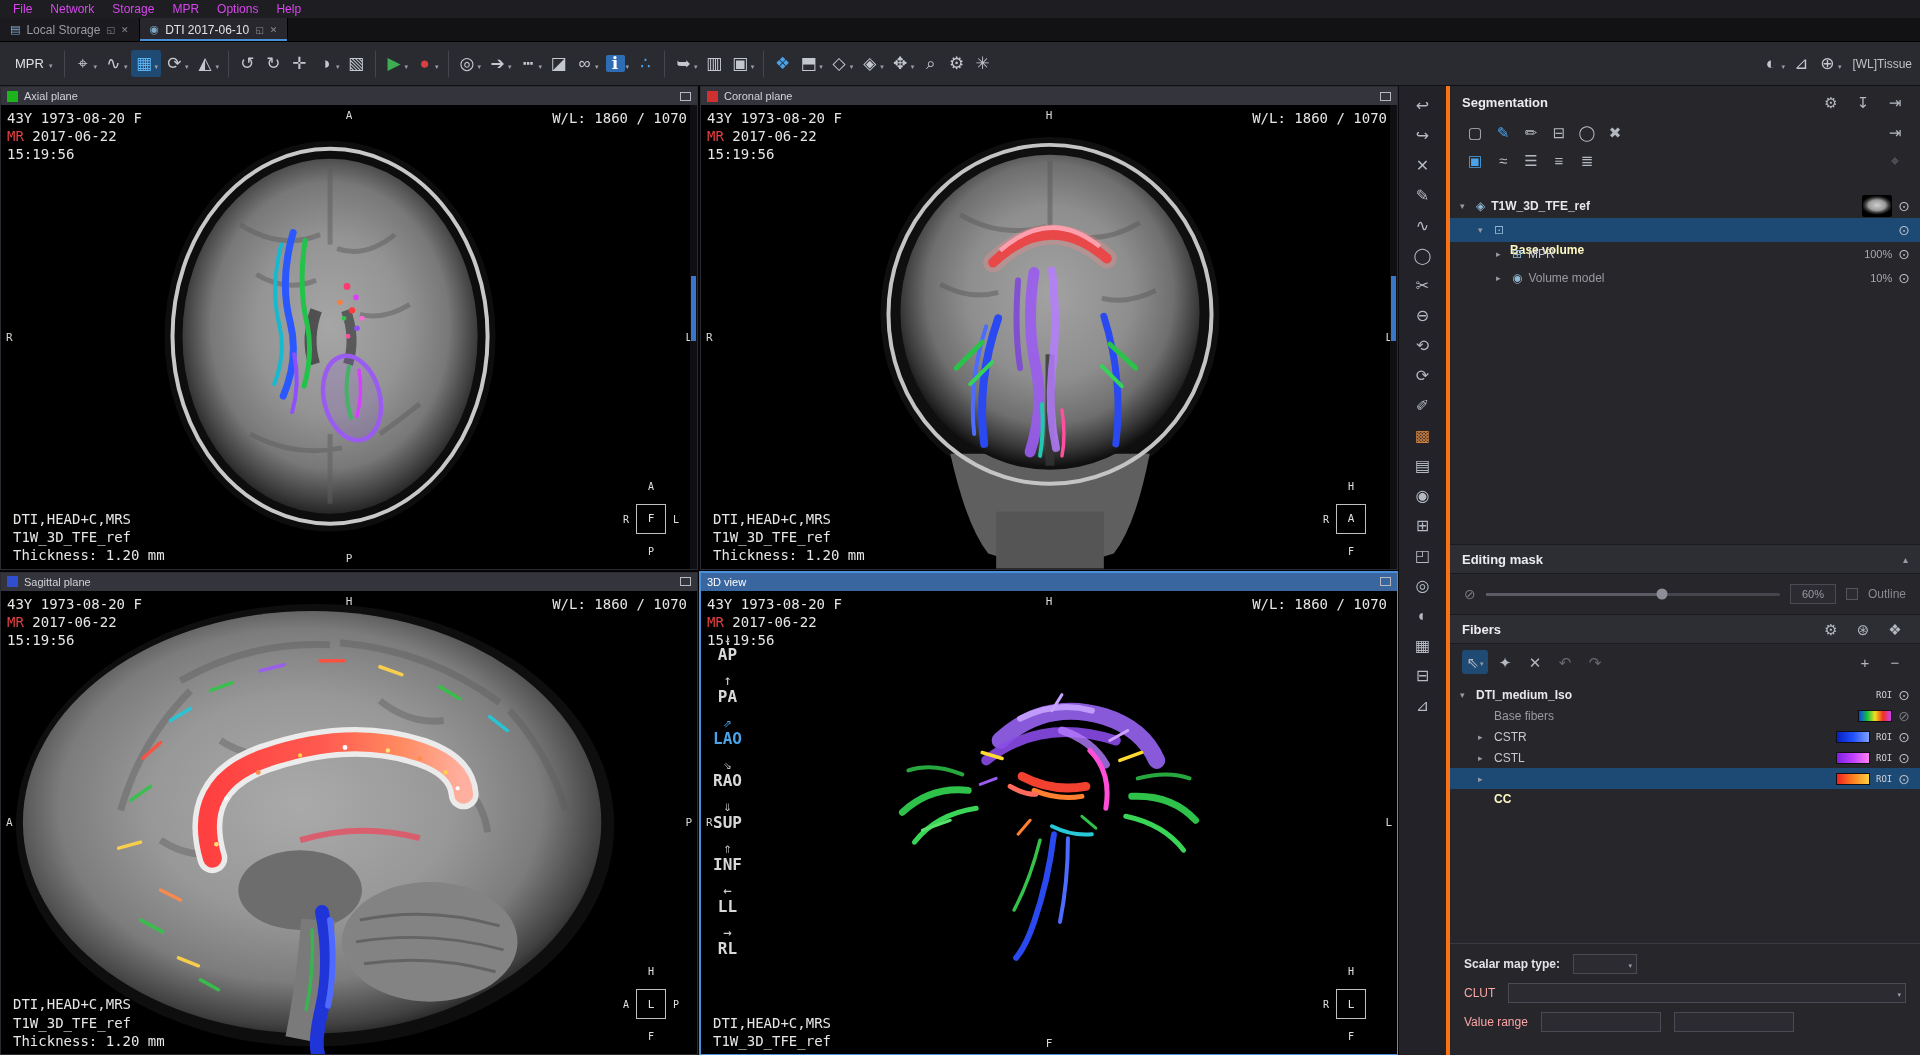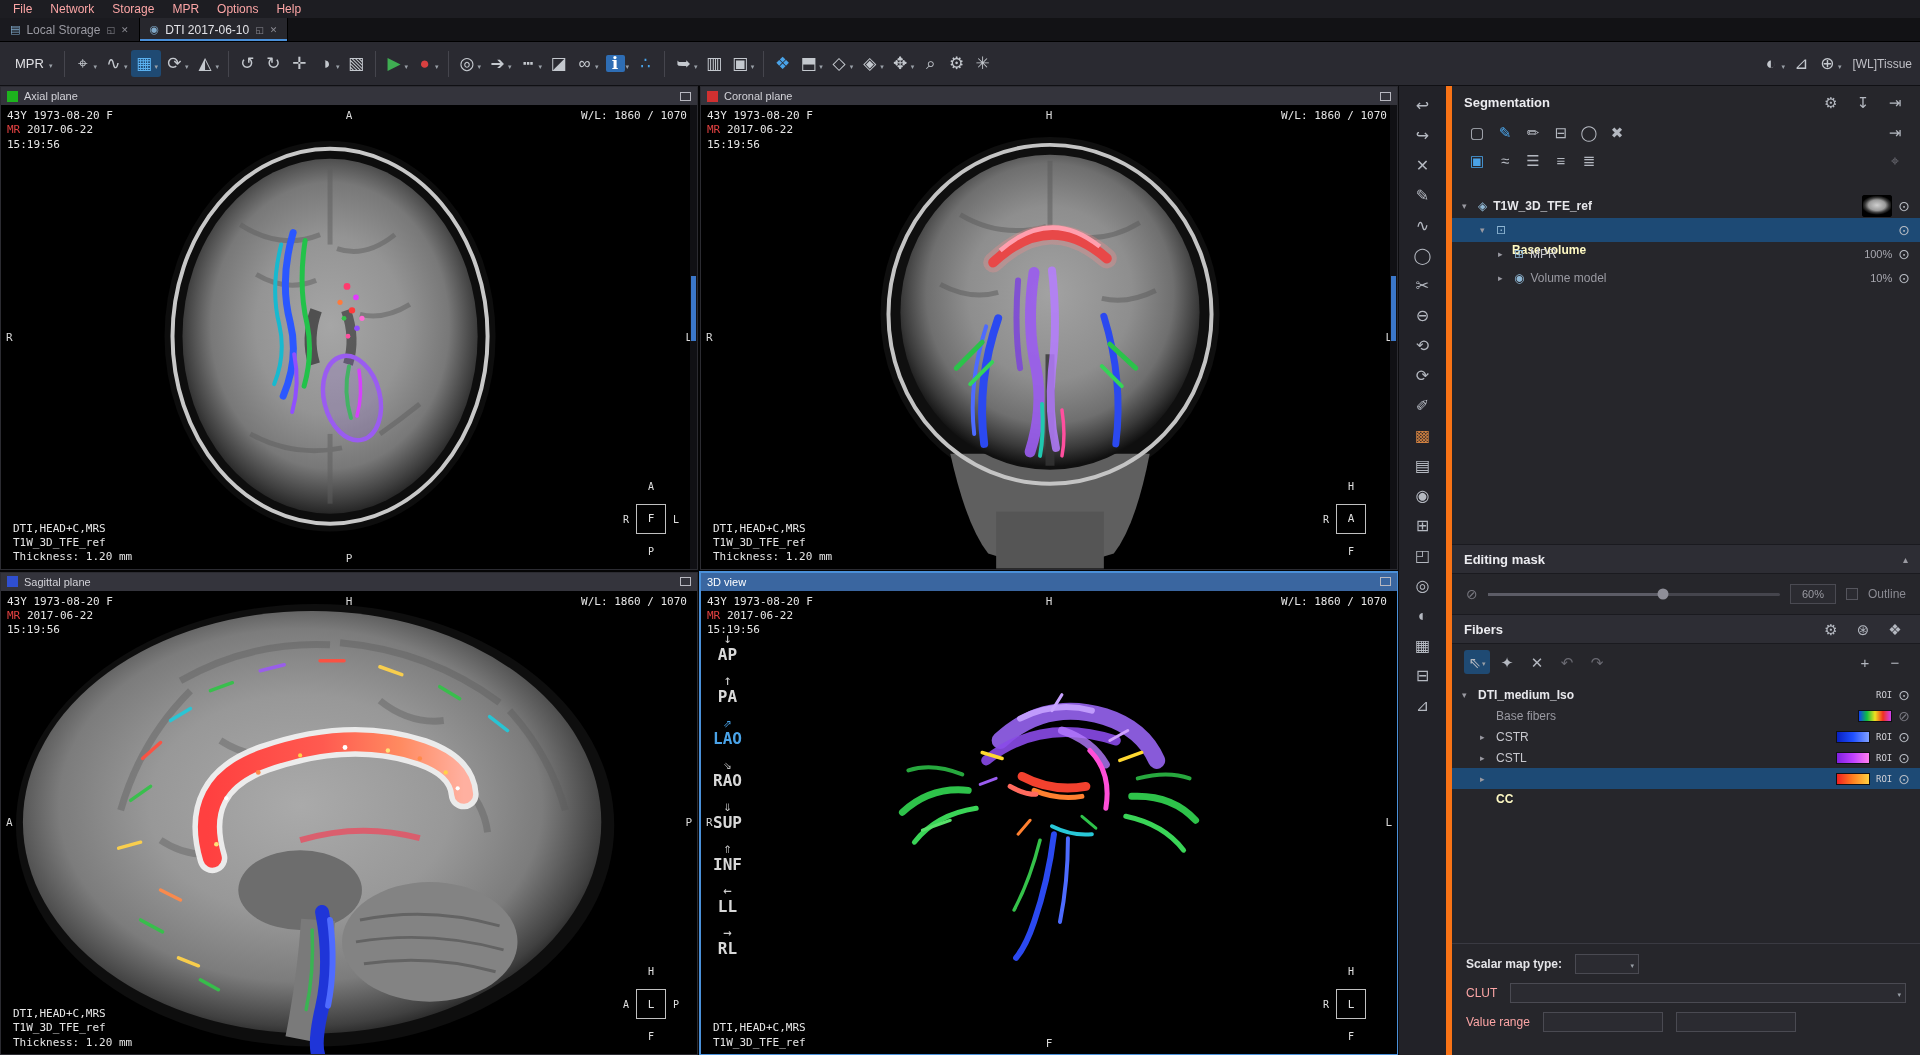--- a/index.html
+++ b/index.html
@@ -1,21 +1,21 @@
 <!DOCTYPE html>
 <html><head>
 <meta charset="utf-8">
 <style>
   * { margin:0; padding:0; box-sizing:border-box; }
   html,body { width:1920px; height:1055px; overflow:hidden; }
   body { background:#1b1b1f; color:#c8c8ce; font-family:"Liberation Sans","DejaVu Sans",sans-serif; font-size:12px; cursor:default; }
 
   
   .menu-bar { height:18px; background:#1d1d22; display:flex; align-items:center; padding:0 4px; }
-  .menu-item { padding:1px 9px; color:#fca5a5; font-size:12px; }
+  .menu-item { padding:1px 9px; color:#d946ef; font-size:12px; }
   .tab-bar { height:24px; background:#121215; display:flex; align-items:stretch; border-bottom:1px solid #000; }
   .tab { display:flex; align-items:center; gap:6px; padding:0 10px; color:#9a9aa2; background:#1a1a1f; border-right:1px solid #000; font-size:12px; }
   .tab.active { background:#27272d; color:#e2e2e6; box-shadow:inset 0 -2px 0 #4a90d9; }
   .tab .ticon { font-size:11px; color:#7fa8c8; }
   .tab .tpop, .tab .tclose { font-size:9px; color:#8a8a92; }
   .toolbar { height:44px; background:#2a2a31; border-bottom:1px solid #101014; display:flex; align-items:center; padding:0 8px; }
   .mode-select { display:flex; align-items:center; gap:4px; padding:4px 7px; color:#e0e0e4; font-size:13px; }
   .tbtn { display:flex; align-items:flex-end; padding:5px 3px; border-radius:3px; color:#c4c8ce; }
   .tbtn .glyph { min-width:19px; text-align:center; font-size:17px; line-height:1; display:inline-block; }
   .tbtn .glyph.chip { border-radius:2px; padding:0 2px; }
@@ -30,21 +30,21 @@
   .main { display:flex; height:969px; }
   .viewport-grid { width:1398px; display:grid; grid-template-columns:1fr 1fr; grid-template-rows:1fr 1fr; gap:2px; background:#050506; }
   .viewport { display:flex; flex-direction:column; background:#000; border:1px solid #2b2b31; min-height:0; }
   .viewport.selected { border-color:#4a90d9; box-shadow:0 0 0 1px #4a90d9; }
   .vtitle { flex:0 0 18px; background:#34343c; display:flex; align-items:center; gap:6px; padding:0 6px; font-size:11px; color:#d2d2d8; }
   .viewport.selected .vtitle { background:#3a66a0; color:#fff; }
   .vind { width:11px; height:11px; }
   .vmax { width:11px; height:9px; border:1px solid #b8b8c0; margin-left:auto; }
   .vbody { flex:1; position:relative; overflow:hidden; background:#000; font-family:"DejaVu Sans Mono",monospace; }
   .vimg { position:absolute; inset:0; width:100%; height:100%; }
-  .ov { position:absolute; font-size:11px; color:#e6e6e6; line-height:1.3; z-index:3; }
+  .ov { position:absolute; font-size:14px; color:#e6e6e6; line-height:1.3; z-index:3; }
   .ov .red { color:#e04040; }
   .ov-tl { top:4px; left:6px; }
   .ov-tr { top:4px; right:10px; text-align:right; }
   .ov-bl { bottom:4px; left:12px; }
   .orient { position:absolute; color:#d8d8d8; font-size:11px; z-index:3; font-family:"DejaVu Sans Mono",monospace; }
   .orient.top { top:4px; left:50%; transform:translateX(-50%); }
   .orient.left { left:5px; top:50%; transform:translateY(-50%); }
   .orient.right { right:5px; top:50%; transform:translateY(-50%); }
   .orient.bottom { bottom:4px; left:50%; transform:translateX(-50%); }
   .cube { position:absolute; right:16px; bottom:12px; width:60px; height:76px; z-index:3; font-size:10px; color:#e0e0e0; font-family:"DejaVu Sans Mono",monospace; }
@@ -61,21 +61,21 @@
   .orient-btn .oarrow { font-size:14px; line-height:1; }
   .orient-btn .olabel { font-family:"DejaVu Sans Mono",monospace; font-size:16px; font-weight:bold; color:#d8d8d8; }
   .orient-btn.active .oarrow, .orient-btn.active .olabel { color:#4aa3e8; }
 
   
   .vtool-col { width:48px; background:#222228; border-left:1px solid #0c0c0f; display:flex; flex-direction:column; align-items:center; padding:6px 0; gap:2px; }
   .sbtn { width:34px; height:28px; display:flex; align-items:center; justify-content:center; border-radius:3px; color:#b4b8c0; }
   .sbtn .glyph { font-size:16px; line-height:1; }
 
   
-  .right-panel { flex:1; background:#26262b; border-left:6px solid #f97316; display:flex; flex-direction:column; min-height:0; }
+  .right-panel { flex:1; background:#26262b; border-left:4px solid #f97316; display:flex; flex-direction:column; min-height:0; }
   .panel-header { flex:0 0 32px; display:flex; align-items:center; padding:0 12px; }
   .ph-title { font-weight:bold; font-size:13px; color:#ececf0; }
   .ph-icons { margin-left:auto; display:flex; gap:6px; }
   .pbtn { width:26px; height:24px; display:flex; align-items:center; justify-content:center; border-radius:3px; color:#b4b8c0; }
   .pbtn .glyph { font-size:15px; line-height:1; }
   .pbtn.active { background:#1f4a73; }
   .seg-tools { flex:0 0 66px; display:flex; flex-direction:column; gap:4px; padding:2px 12px; }
   .seg-row { display:flex; align-items:center; gap:2px; }
   .seg-tree { flex:0 0 360px; padding-top:10px; }
   .trow { display:flex; align-items:center; height:24px; padding:0 10px; gap:6px; color:#c8c8ce; }

